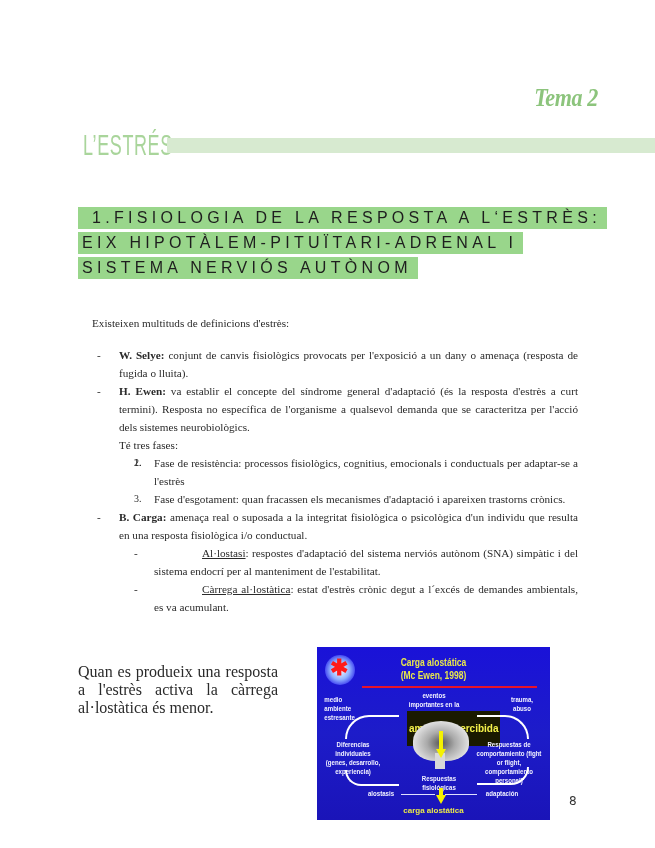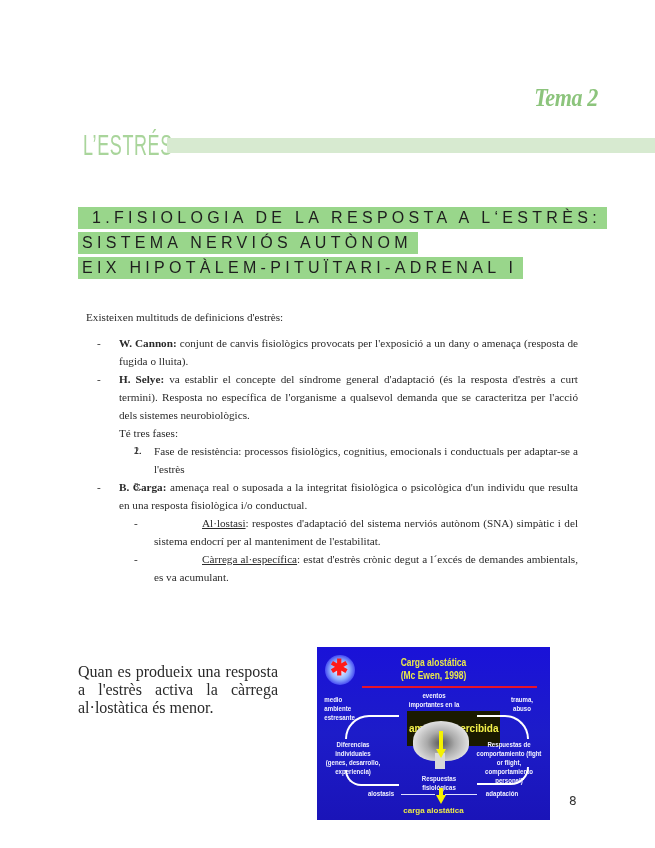--- a/index.html
+++ b/index.html
@@ -4,21 +4,21 @@
 <style>
   html, body { margin:0; padding:0; background:#ffffff; }
   body { width:655px; height:848px; position:relative; overflow:hidden; font-family:"DejaVu Serif", serif; color:#222; }
   .tema { position:absolute; right:57px; top:83px; font-family:"Liberation Serif", serif; font-style:italic; font-weight:bold; font-size:26px; color:#8cc47c; letter-spacing:-0.5px; transform:scaleX(0.85); transform-origin:right; }
   .section-title { position:absolute; left:83px; top:128px; font-family:"Liberation Sans", sans-serif; font-size:30px; color:#a9d59b; letter-spacing:1px; transform:scaleX(0.6); transform-origin:left; font-weight:normal; }
   .section-bar { position:absolute; left:167px; top:138px; width:488px; height:15px; background:#d7ead0; }
   .heading { position:absolute; left:78px; top:207px; }
   .heading .line { display:inline-block; background:#99d68b; font-family:"Liberation Sans", sans-serif; font-size:16px; letter-spacing:4.3px; color:#1e1e1e; padding:1px 6px 1px 4px; height:20px; line-height:20px; margin-bottom:3px; white-space:nowrap;text-align:right; }
   .heading .l1 { padding-left:14px; }
   .body-text { position:absolute; left:78px; top:300px; width:500px; font-size:11.2px; line-height:18px; font-family:"Liberation Serif", serif; color:#2a2a2a; }
-  .body-text p { margin:8px; }
+  .body-text p { margin:14px; }
   .list { margin:0; padding:0; list-style:none; }
   .dash-item { position:relative; padding-left:41px; text-align:justify; }
   .dash-item .dash { position:absolute; left:19px; top:0; }
   .sub-dash-item { position:relative; padding-left:76px; text-align:justify; }
   .sub-dash-item .dash { position:absolute; left:56px; top:0; }
   .phase-intro { padding-left:41px; }
   .num-item { position:relative; padding-left:76px; text-align:justify; }
   .num-item .num { position:absolute; left:56px; top:0; font-size:10px; }
   b { font-weight:bold; }
   u { text-decoration:underline;margin-left:48px; }
@@ -41,45 +41,45 @@
 </style>
 </head>
 <body>
 
 <div class="tema">Tema 2</div>
 <div class="section-title">L’ESTRÉS</div>
 <div class="section-bar"></div>
 
 <div class="heading">
   <div><span class="line l1">1.FISIOLOGIA DE LA RESPOSTA A L‘ESTRÈS:</span></div>
+  <div><span class="line">EIX HIPOTÀLEM-PITUÏTARI-ADRENAL I</span></div>
   <div><span class="line">SISTEMA NERVIÓS AUTÒNOM</span></div>
-  <div><span class="line">EIX HIPOTÀLEM-PITUÏTARI-ADRENAL I</span></div>
 </div>
 
 <div class="body-text">
   <p>Existeixen multituds de definicions d'estrès:</p>
   <ul class="list">
     <li class="dash-item">
-      <span class="dash">-</span><b>W. Cannon:</b><span> conjunt de canvis fisiològics provocats per l'exposició a un dany o amenaça (resposta de fugida o lluita).</span>
+      <span class="dash">-</span><b>W. Selye:</b><span> conjunt de canvis fisiològics provocats per l'exposició a un dany o amenaça (resposta de fugida o lluita).</span>
     </li>
     <li class="dash-item">
-      <span class="dash">-</span><b>H. Selye:</b><span> va establir el concepte del síndrome general d'adaptació (és la resposta d'estrès a curt termini). Resposta no específica de l'organisme a qualsevol demanda que se caracteritza per l'acció dels sistemes neurobiològics.</span>
+      <span class="dash">-</span><b>H. Ewen:</b><span> va establir el concepte del síndrome general d'adaptació (és la resposta d'estrès a curt termini). Resposta no específica de l'organisme a qualsevol demanda que se caracteritza per l'acció dels sistemes neurobiològics.</span>
     </li>
     <li class="phase-intro">Té tres fases:</li>
     <li class="num-item"><span class="num">1.</span></li>
     <li class="num-item"><span class="num">2.</span><span>Fase de resistència: processos fisiològics, cognitius, emocionals i conductuals per adaptar-se a l'estrès</span></li>
-    <li class="num-item"><span class="num">3.</span></li>
+    <li class="num-item"><span class="num">3.</span><span>Fase d'esgotament: quan fracassen els mecanismes d'adaptació i apareixen trastorns crònics.</span></li>
     <li class="dash-item">
       <span class="dash">-</span><b>B. Carga:</b><span> amenaça real o suposada a la integritat fisiològica o psicològica d'un individu que resulta en una resposta fisiològica i/o conductual.</span>
     </li>
     <li class="sub-dash-item">
       <span class="dash">-</span><u>Al·lostasi</u><span>: respostes d'adaptació del sistema nerviós autònom (SNA) simpàtic i del sistema endocrí per al manteniment de l'estabilitat.</span>
     </li>
     <li class="sub-dash-item">
-      <span class="dash">-</span><u>Càrrega al·específica</u><span>: estat d'estrès crònic degut a l´excés de demandes ambientals, es va acumulant.</span>
+      <span class="dash">-</span><u>Càrrega al·lostàtica</u><span>: estat d'estrès crònic degut a l´excés de demandes ambientals, es va acumulant.</span>
     </li>
   </ul>
 </div>
 
 <div class="side-text">Quan es produeix una resposta a l'estrès activa la càrrega al·lostàtica és menor.</div>
 
 <div class="figure">
   <div class="fig-star-glow"></div>
   <div class="fig-star">✱</div>
   <div class="fig-title">

